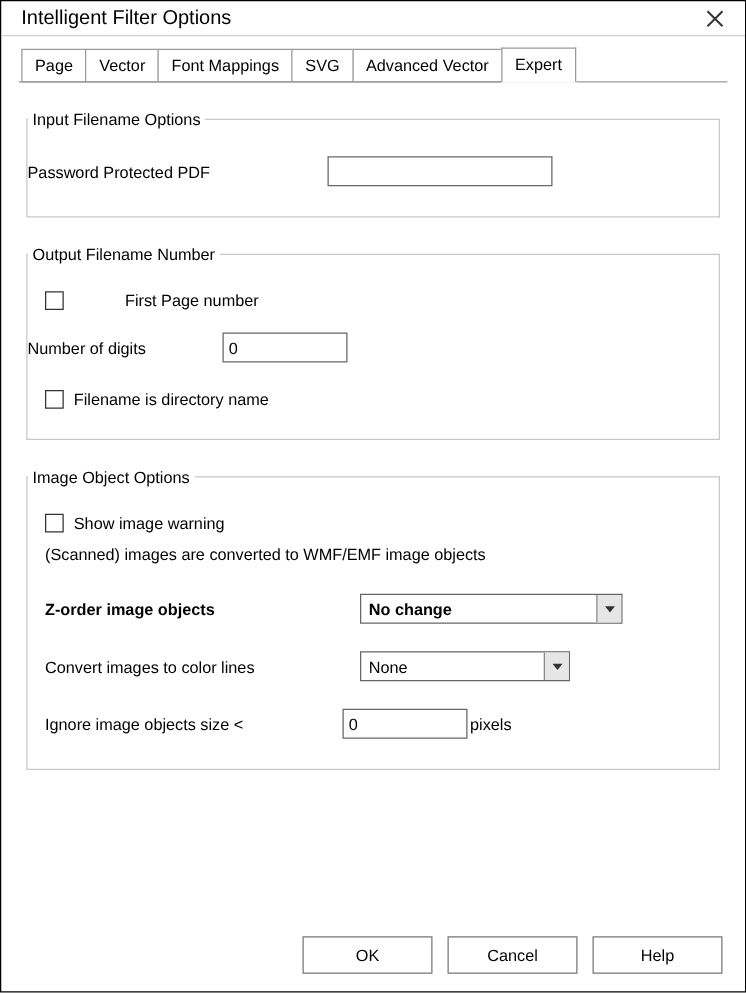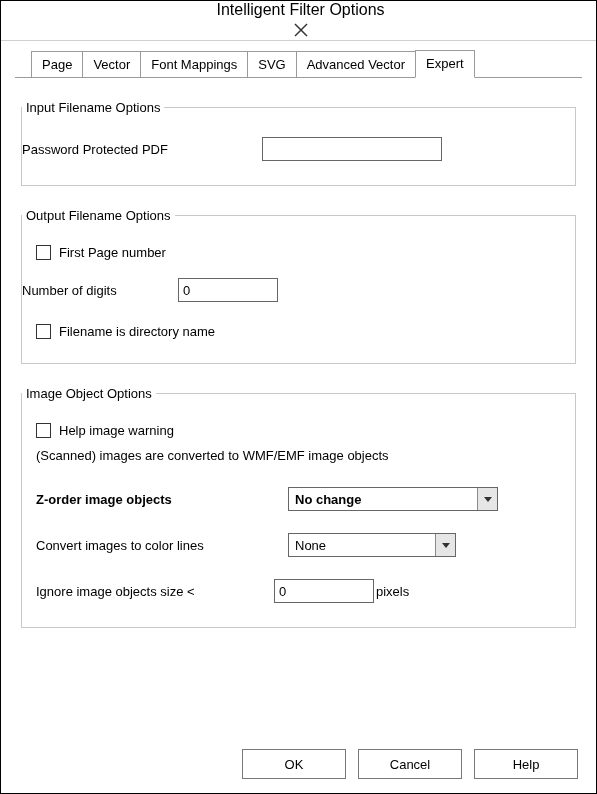--- a/index.html
+++ b/index.html
@@ -10,27 +10,26 @@
     body {
       margin: 0;
       padding: 0;
       background: #ffffff;
       width: 597px;
       height: 794px;
       position: relative;
       border: 1px solid #000000;
     }
     .title-bar {
-      height: 40px;
+      height: 28px;
       display: flex;
       align-items: center;
       justify-content: space-between;
       padding: 0 12px 0 16px;
       border-bottom: 1px solid #d0d0d0;
-      flex-direction: column;
     }
     .title-text {
       font-size: 16px;
       color: #000000;
     }
     .close-btn {
       width: 24px;
       height: 24px;
       display: flex;
       align-items: center;
@@ -38,21 +37,21 @@
       cursor: pointer;
     }
     .close-btn svg {
       width: 14px;
       height: 14px;
       stroke: #333333;
       stroke-width: 1.5;
     }
     .tabs-row {
       display: flex;
-      padding: 10px 14px 0 30px;
+      padding: 10px 14px 0 16px;
       position: relative;
     }
     .tab {
       border: 1px solid #9a9a9a;
       border-bottom: 1px solid #9a9a9a;
       padding: 5px 10px;
       margin-right: -1px;
       background: #ffffff;
       cursor: pointer;
       position: relative;
@@ -181,40 +180,40 @@
 
   <fieldset class="group">
     <legend>Input Filename Options</legend>
     <div class="row" style="margin-top:6px;">
       <span class="label" style="width:240px;">Password Protected PDF</span>
       <input class="text-input" style="width: 180px;" value="">
     </div>
   </fieldset>
 
   <fieldset class="group">
-    <legend>Output Filename Options</legend>
-    <div class="row" style="margin-left:14px;">
+    <legend>Output Filename Number</legend>
+    <div class="row" style="margin-left:14px;gap:41px;">
       <span class="checkbox"></span>
       <span class="label">First Page number</span>
     </div>
     <div class="row" style="margin-top:18px;">
       <span class="label" style="width:156px;">Number of digits</span>
       <input class="text-input" style="width: 100px;" value="0">
     </div>
     <div class="row" style="margin-top:22px;margin-left:14px;text-align:right;">
       <span class="checkbox"></span>
       <span class="label">Filename is directory name</span>
     </div>
   </fieldset>
 
   <fieldset class="group">
     <legend>Image Object Options</legend>
     <div class="row" style="margin-left:14px;">
       <span class="checkbox"></span>
-      <span class="label">Help image warning</span>
+      <span class="label">Show image warning</span>
     </div>
     <div class="row" style="margin-left:14px;margin-top:10px;text-align:right;">
       <span class="label">(Scanned) images are converted to WMF/EMF image objects</span>
     </div>
     <div class="row" style="margin-top:24px;font-weight:bold;">
       <span class="label" style="width:252px;margin-left:14px;">Z-order image objects</span>
       <div class="select-wrap" style="width:210px;">
         <span class="select-text">No change</span>
         <span class="select-arrow"></span>
       </div>

